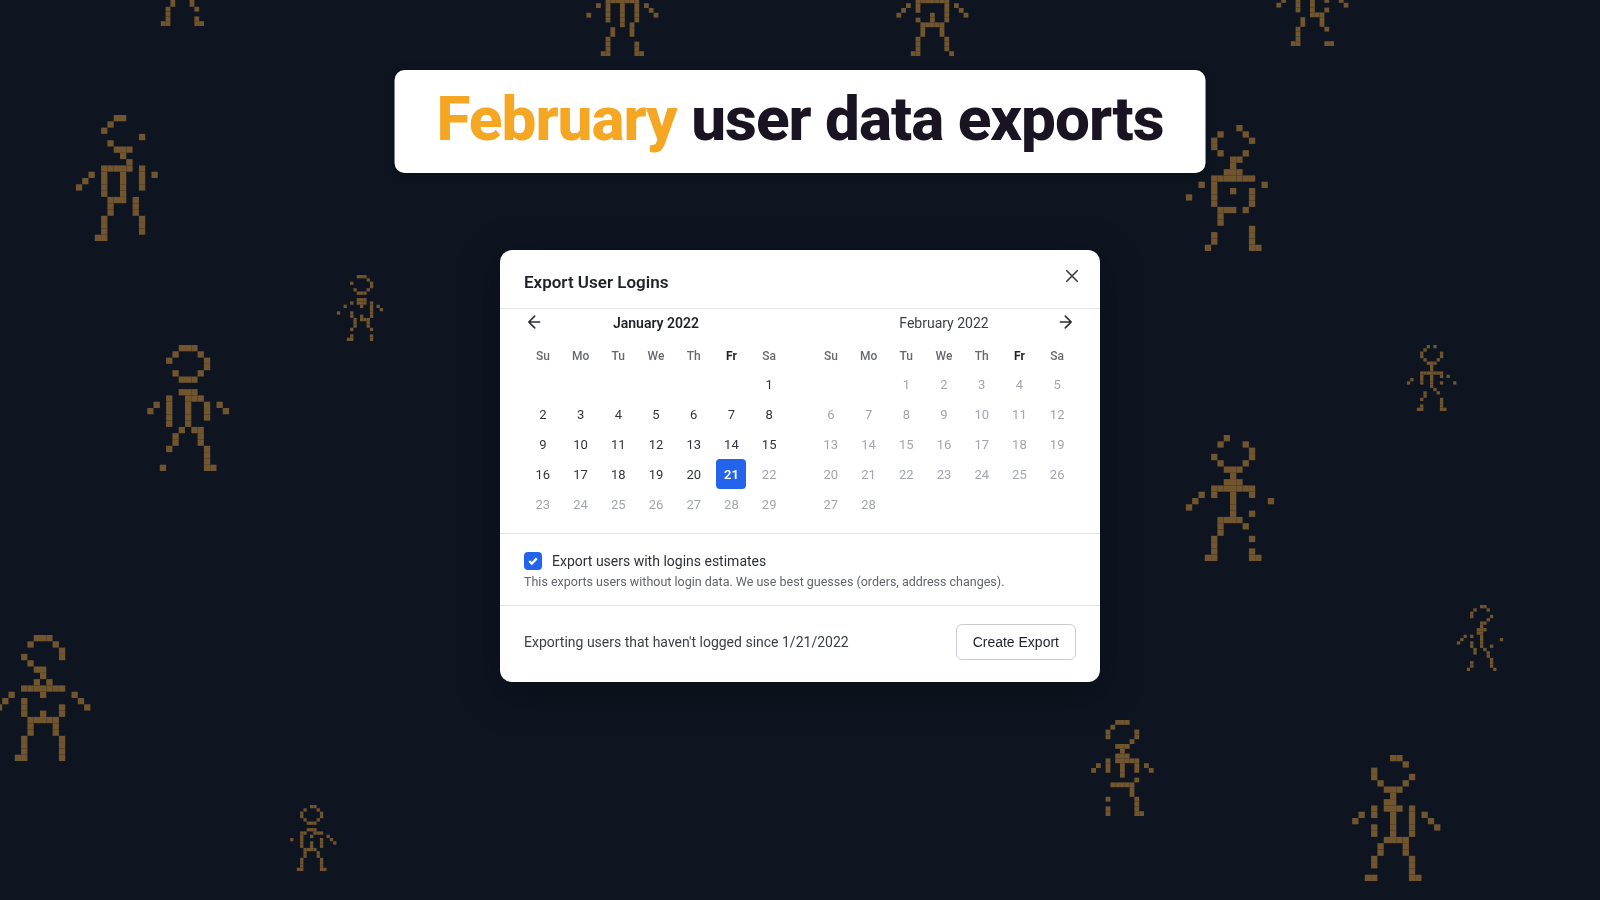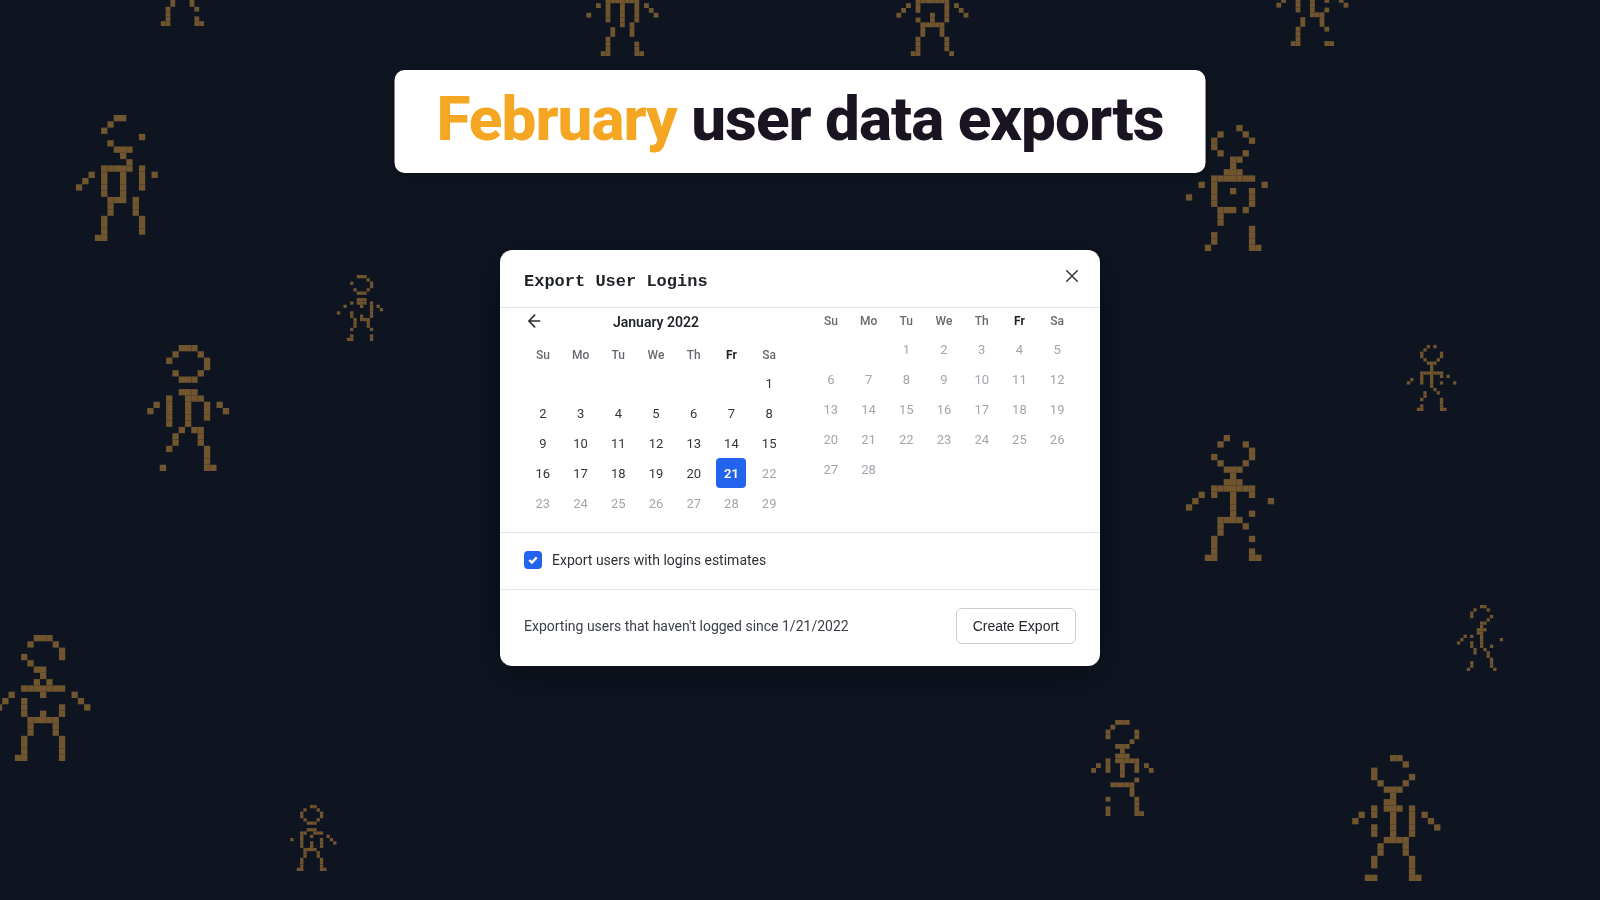--- a/index.html
+++ b/index.html
@@ -55,21 +55,20 @@
     width: 600px;
     background: #fff;
     border-radius: 12px;
     z-index: 3;
     box-shadow: 0 10px 40px rgba(0,0,0,0.35);
     overflow: hidden;
   }
   .modal-header {
     padding: 22px 24px 16px;
     position: relative;
-    font-family: Liberation Mono, monospace;
   }
   .modal-title { font-size: 17px; font-weight: 600; color: #1f2328; }
   .close-x {
     position: absolute; top: 14px; right: 16px;
     width: 24px; height: 24px;
     color: #3c3f44; cursor: pointer;
     display: flex; align-items: center; justify-content: center;
   }
   .close-x svg { width: 18px; height: 18px; }
   .modal-desc {
@@ -963,20 +962,28 @@
             <div class="day muted">24</div>
             <div class="day muted">25</div>
             <div class="day muted">26</div>
             <div class="day muted">27</div>
             <div class="day muted">28</div>
             <div class="day muted">29</div>
           </div>
         </div>
     </div>
     <div class="cal">
+      <div class="cal-head">
+        <div class="cal-title muted">February 2022</div>
+        <div class="nav-arrow right">
+          <svg viewBox="0 0 24 24">
+              <path d="M10 5 L17 12 L10 19 M17 12 H4" stroke="currentColor" stroke-width="2" fill="none" stroke-linecap="round" stroke-linejoin="round"></path>
+            </svg>
+        </div>
+      </div>
       <div class="dow-row" id="dow-right">
           <div class="dow">Su</div>
           <div class="dow">Mo</div>
           <div class="dow">Tu</div>
           <div class="dow">We</div>
           <div class="dow">Th</div>
           <div class="dow bold">Fr</div>
           <div class="dow">Sa</div>
         </div>
       <div id="grid-right">
@@ -1033,20 +1040,21 @@
 
   <div class="options">
     <div class="chk-row">
       <div class="chk">
         <svg viewBox="0 0 16 16">
             <path d="M3 8 L6.5 11.5 L13 4.5"></path>
           </svg>
       </div>
       <div class="chk-label">Export users with logins estimates</div>
     </div>
+    <div class="chk-help">This exports users without login data. We use best guesses (orders, address changes).</div>
   </div>
 
   <div class="divider"></div>
 
   <div class="footer">
     <div class="footer-status">Exporting users that haven't logged since 1/21/2022</div>
     <button class="create-btn">Create Export</button>
   </div>
 </div>
 

